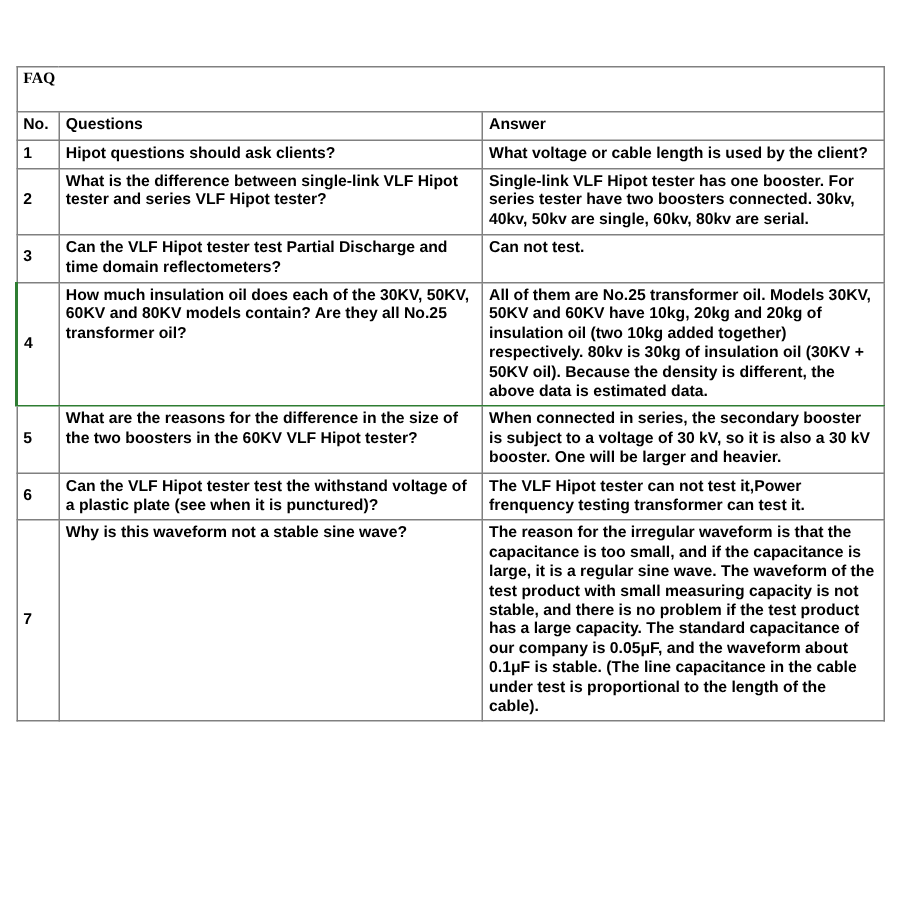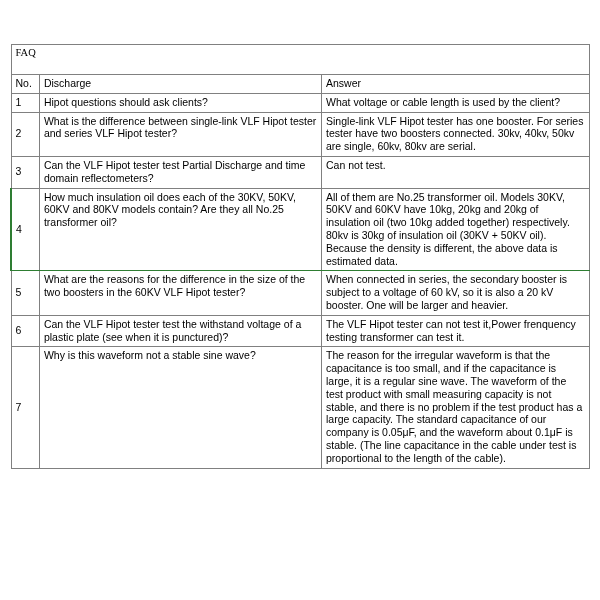--- a/index.html
+++ b/index.html
@@ -31,21 +31,21 @@
     border-collapse: collapse;
     width: 580px;
     table-layout: fixed;
   }
   table.faq td, table.faq th {
     border: 1px solid #808080;
     vertical-align: top;
     padding: 2px 4px 3px 4px;
     font-size: 10.5px;
     line-height: 1.22;
-    font-weight: normal;
+    font-weight: bold;
     text-align: left;
   }
   .title-row td {
     border: 1px solid #808080;
     text-align: center;
     font-family: "Liberation Serif", serif;
     font-size: 19px;
     padding: 3px 0 5px 0;
     height: 24px;
   }
@@ -92,21 +92,21 @@
         <col class="col-no">
         <col class="col-q">
         <col class="col-a">
       </colgroup>
       <tbody>
         <tr class="title-row">
           <td colspan="3">FAQ</td>
         </tr>
         <tr class="head-row">
           <td class="col-no">No.</td>
-          <td class="col-q">Discharge</td>
+          <td class="col-q">Questions</td>
           <td class="col-a">Answer</td>
         </tr>
 
         <tr>
           <td class="col-no num">1</td>
           <td class="col-q qcell">Hipot questions should ask clients?</td>
           <td class="col-a acell">What voltage or cable length is used by the client?</td>
         </tr>
 
         <tr>
@@ -123,21 +123,21 @@
 
         <tr>
           <td class="col-no num hl-left hl-top hl-bottom">4</td>
           <td class="col-q qcell hl-top hl-bottom">How much insulation oil does each of the 30KV, 50KV, 60KV and 80KV models contain? Are they all No.25 transformer oil?</td>
           <td class="col-a acell hl-top hl-bottom">All of them are No.25 transformer oil. Models 30KV, 50KV and 60KV have 10kg, 20kg and 20kg of insulation oil (two 10kg added together) respectively. 80kv is 30kg of insulation oil (30KV + 50KV oil). Because the density is different, the above data is estimated data.</td>
         </tr>
 
         <tr>
           <td class="col-no num">5</td>
           <td class="col-q qcell">What are the reasons for the difference in the size of the two boosters in the 60KV VLF Hipot tester?</td>
-          <td class="col-a acell">When connected in series, the secondary booster is subject to a voltage of 60 kV, so it is also a 20 kV booster. One will be larger and heavier.</td>
+          <td class="col-a acell">When connected in series, the secondary booster is subject to a voltage of 30 kV, so it is also a 30 kV booster. One will be larger and heavier.</td>
         </tr>
 
         <tr>
           <td class="col-no num">6</td>
           <td class="col-q qcell">Can the VLF Hipot tester test the withstand voltage of a plastic plate (see when it is punctured)?</td>
           <td class="col-a acell">The VLF Hipot tester can not test it,Power frenquency testing transformer can test it.</td>
         </tr>
 
         <tr>
           <td class="col-no num">7</td>

